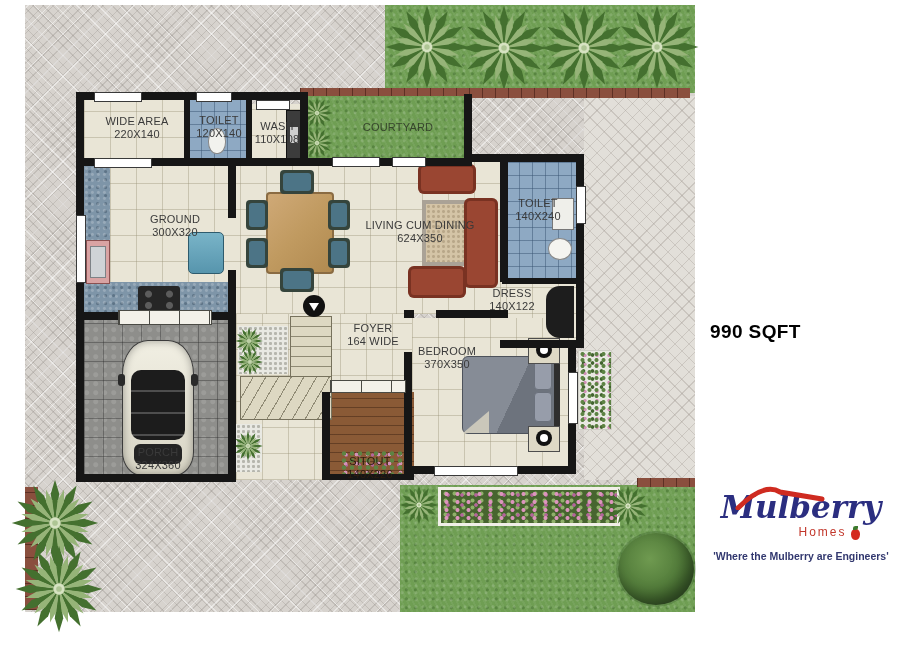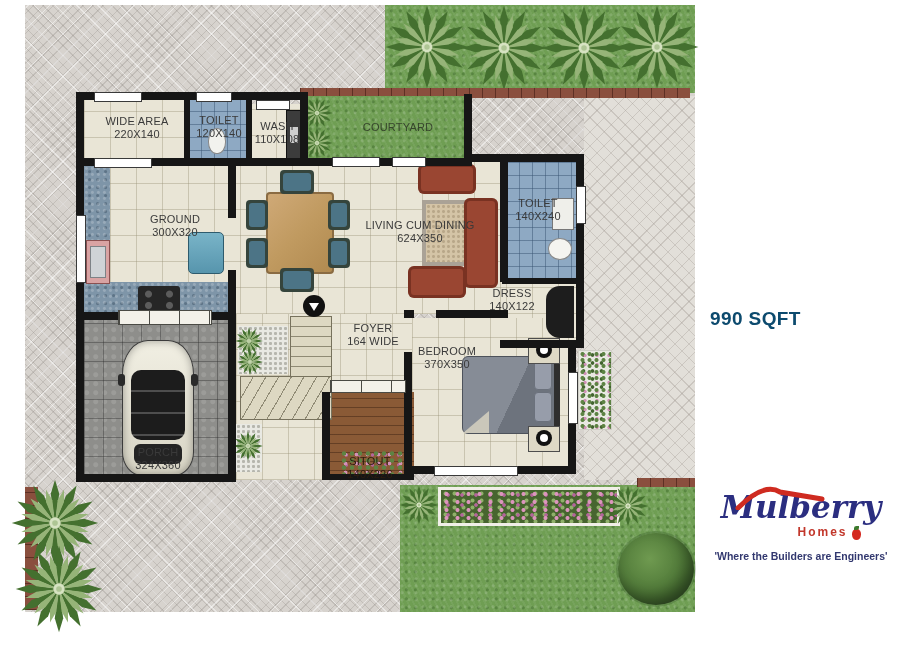--- a/index.html
+++ b/index.html
@@ -135,26 +135,26 @@
        color:#3a3a3a;white-space:nowrap;letter-spacing:.2px;}
   .lbl .dims{display:block;}
   .lbl-green{color:#36452c;}
   .lbl-wood{color:#2d1d10;margin-top:36px;}
   .arrow-circle{left:303px;top:295px;width:22px;height:22px;border-radius:50%;background:#111;}
   .arrow-circle::after{content:"";position:absolute;left:6px;top:8px;border-style:solid;
     border-width:8px 5px 0 5px;border-color:#fff transparent transparent transparent;}
 
   
   .title{left:710px;top:305px;color:#2e2e2e;font-size:20px;letter-spacing:.4px;}
-  .title .area{display:block;font-weight:bold;font-size:19px;margin-top:3px;color:#0c4a6e;}
+  .title .area{display:block;font-weight:bold;font-size:19px;margin-top:16px;color:#000000;}
   .logo{left:712px;top:492px;width:178px;text-align:center;}
   .logo .brand{font-family:"DejaVu Serif",serif;font-style:italic;font-weight:bold;
     font-size:31px;color:#2b2e80;line-height:30px;display:block;}
   .logo .roof{position:absolute;left:22px;top:-8px;}
-  .logo .homes{display:inline-block;margin-left:56px;color:#c2372b;font-size:12px;letter-spacing:2px;font-weight:bold;}
+  .logo .homes{display:inline-block;margin-left:56px;color:#c2372b;font-size:12px;letter-spacing:2px;font-weight:normal;}
   .logo .berry{display:inline-block;width:9px;height:11px;background:#d42a20;border-radius:45% 45% 50% 50%;
     margin-left:4px;position:relative;top:4px;}
   .logo .berry::before{content:"";position:absolute;left:2px;top:-3px;width:5px;height:4px;background:#3d7a2e;border-radius:50% 0 50% 0;}
   .logo .tagline{display:block;margin-top:10px;color:#32386f;font-size:10.5px;font-weight:bold;}
 </style>
 </head>
 <body>
 
 <svg width="0" height="0" style="position:absolute">
   <defs>
@@ -383,16 +383,16 @@
   <div class="abs title">
     <span class="area">990 SQFT</span>
   </div>
 
   <div class="abs logo">
     <svg class="roof" width="92" height="26" viewBox="0 0 92 26">
       <path d="M4 24 C22 6 36 2 46 8 L88 15" fill="none" stroke="#cf2b20" stroke-width="5" stroke-linecap="round"></path>
     </svg>
     <span class="brand">Mulberry</span>
     <span class="homes">Homes</span><span class="berry"></span>
-    <span class="tagline">'Where the Builders are Engineers'</span>
+    <span class="tagline">'Where the Mulberry are Engineers'</span>
   </div>
 
 </div>
 
 </body></html>

